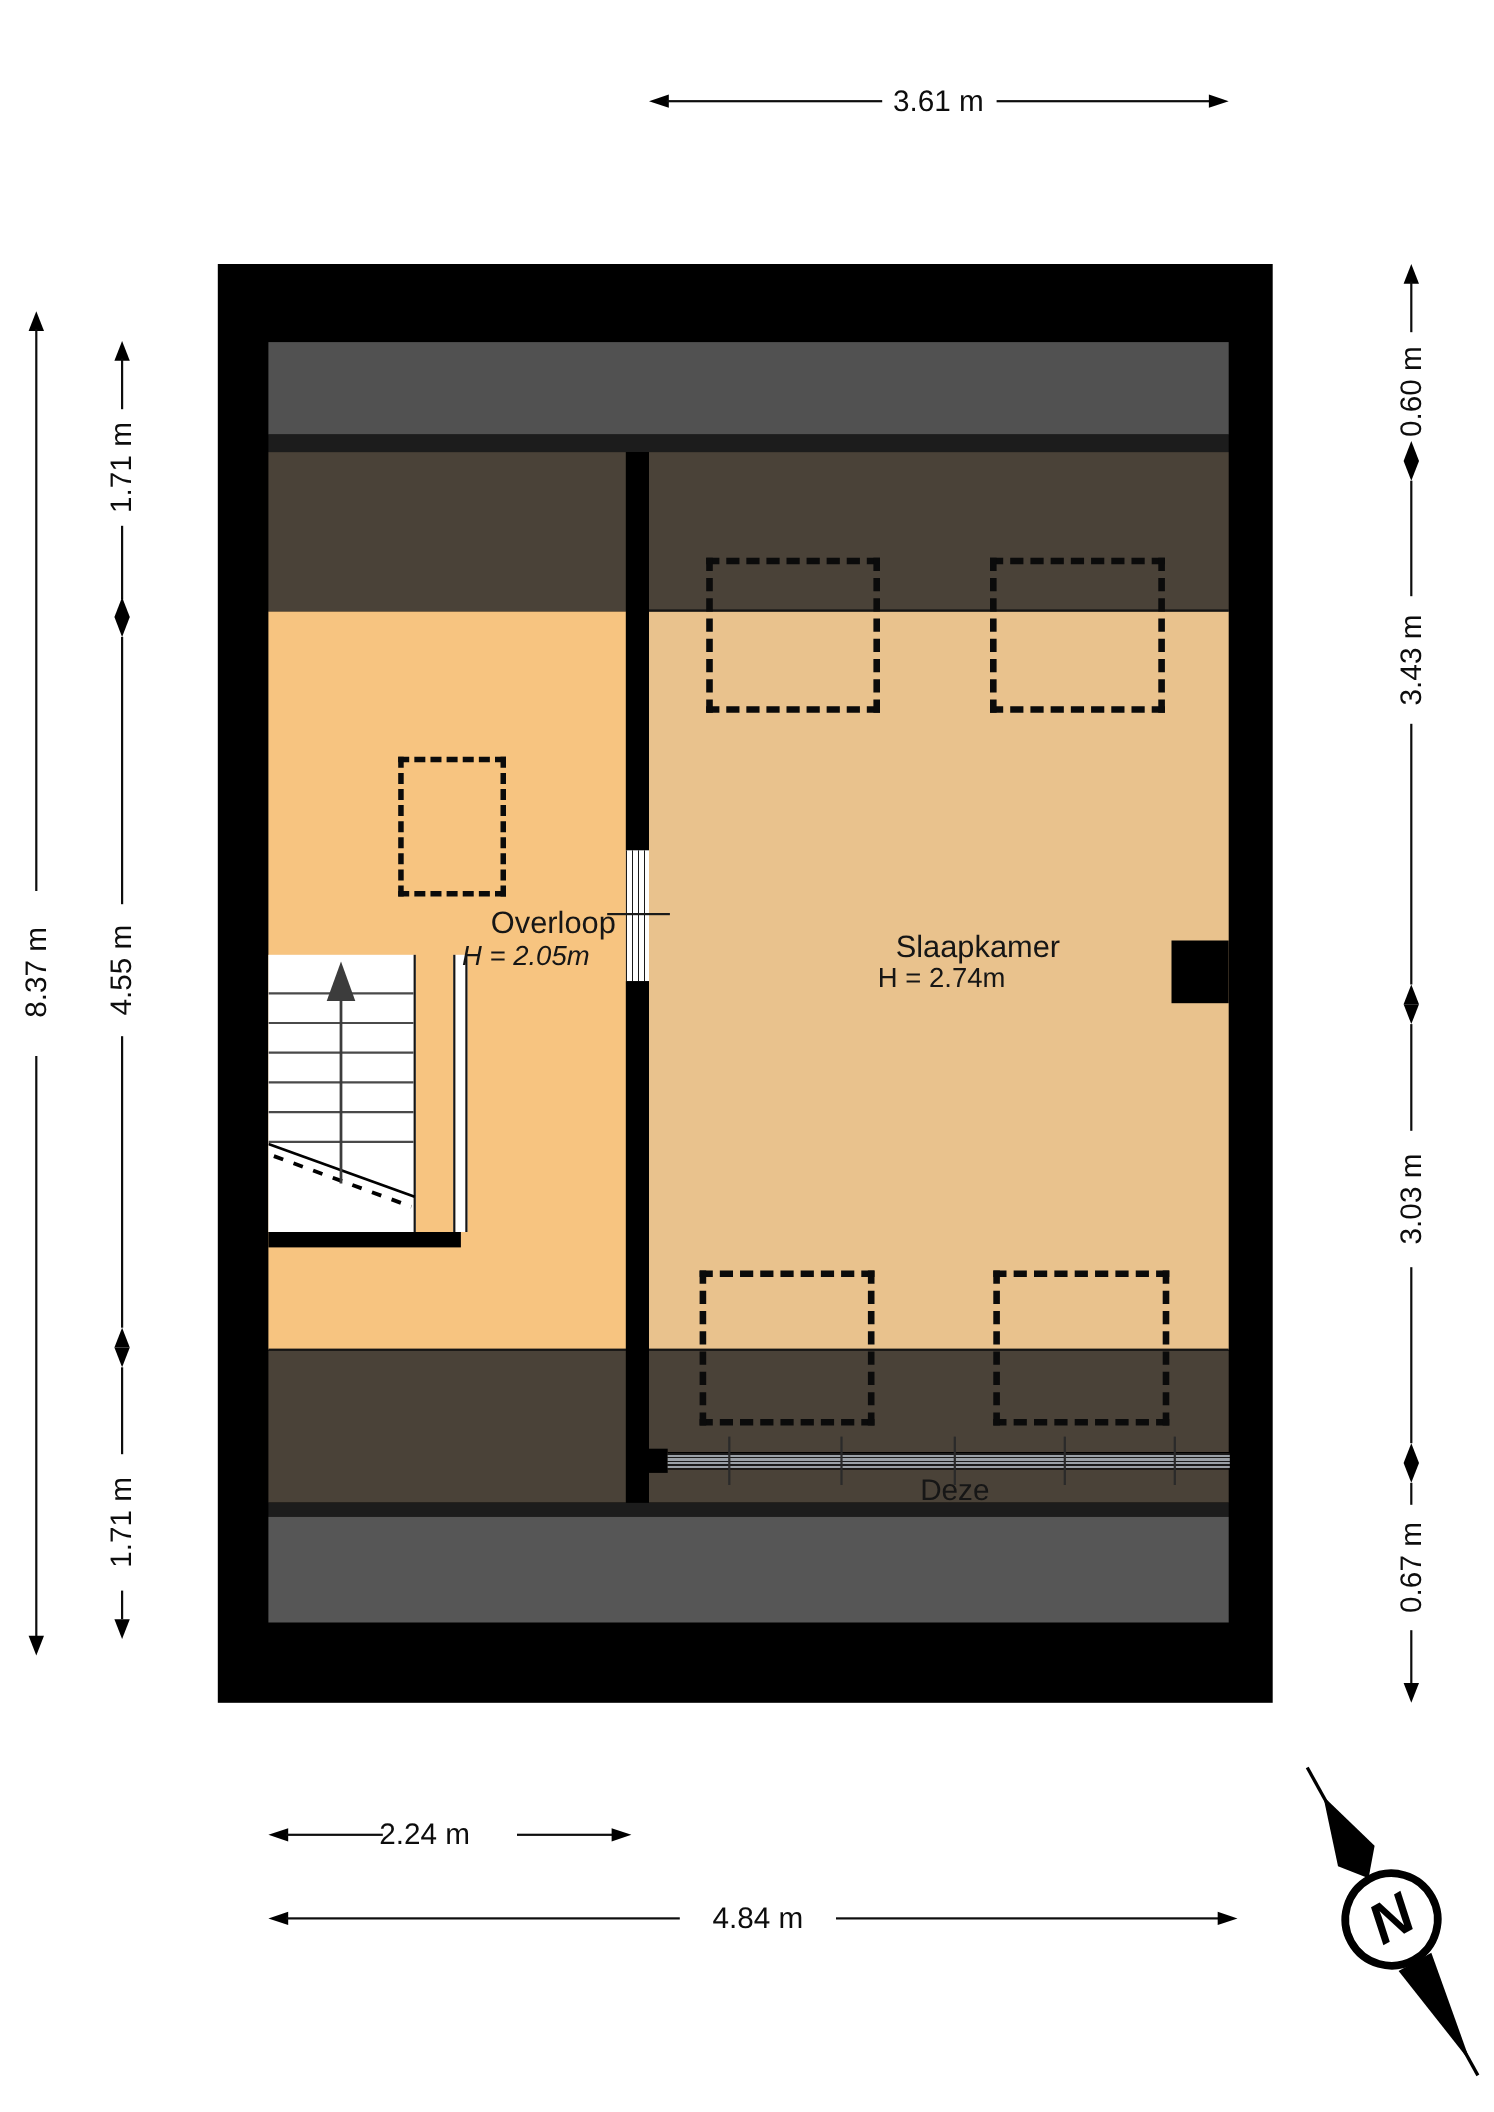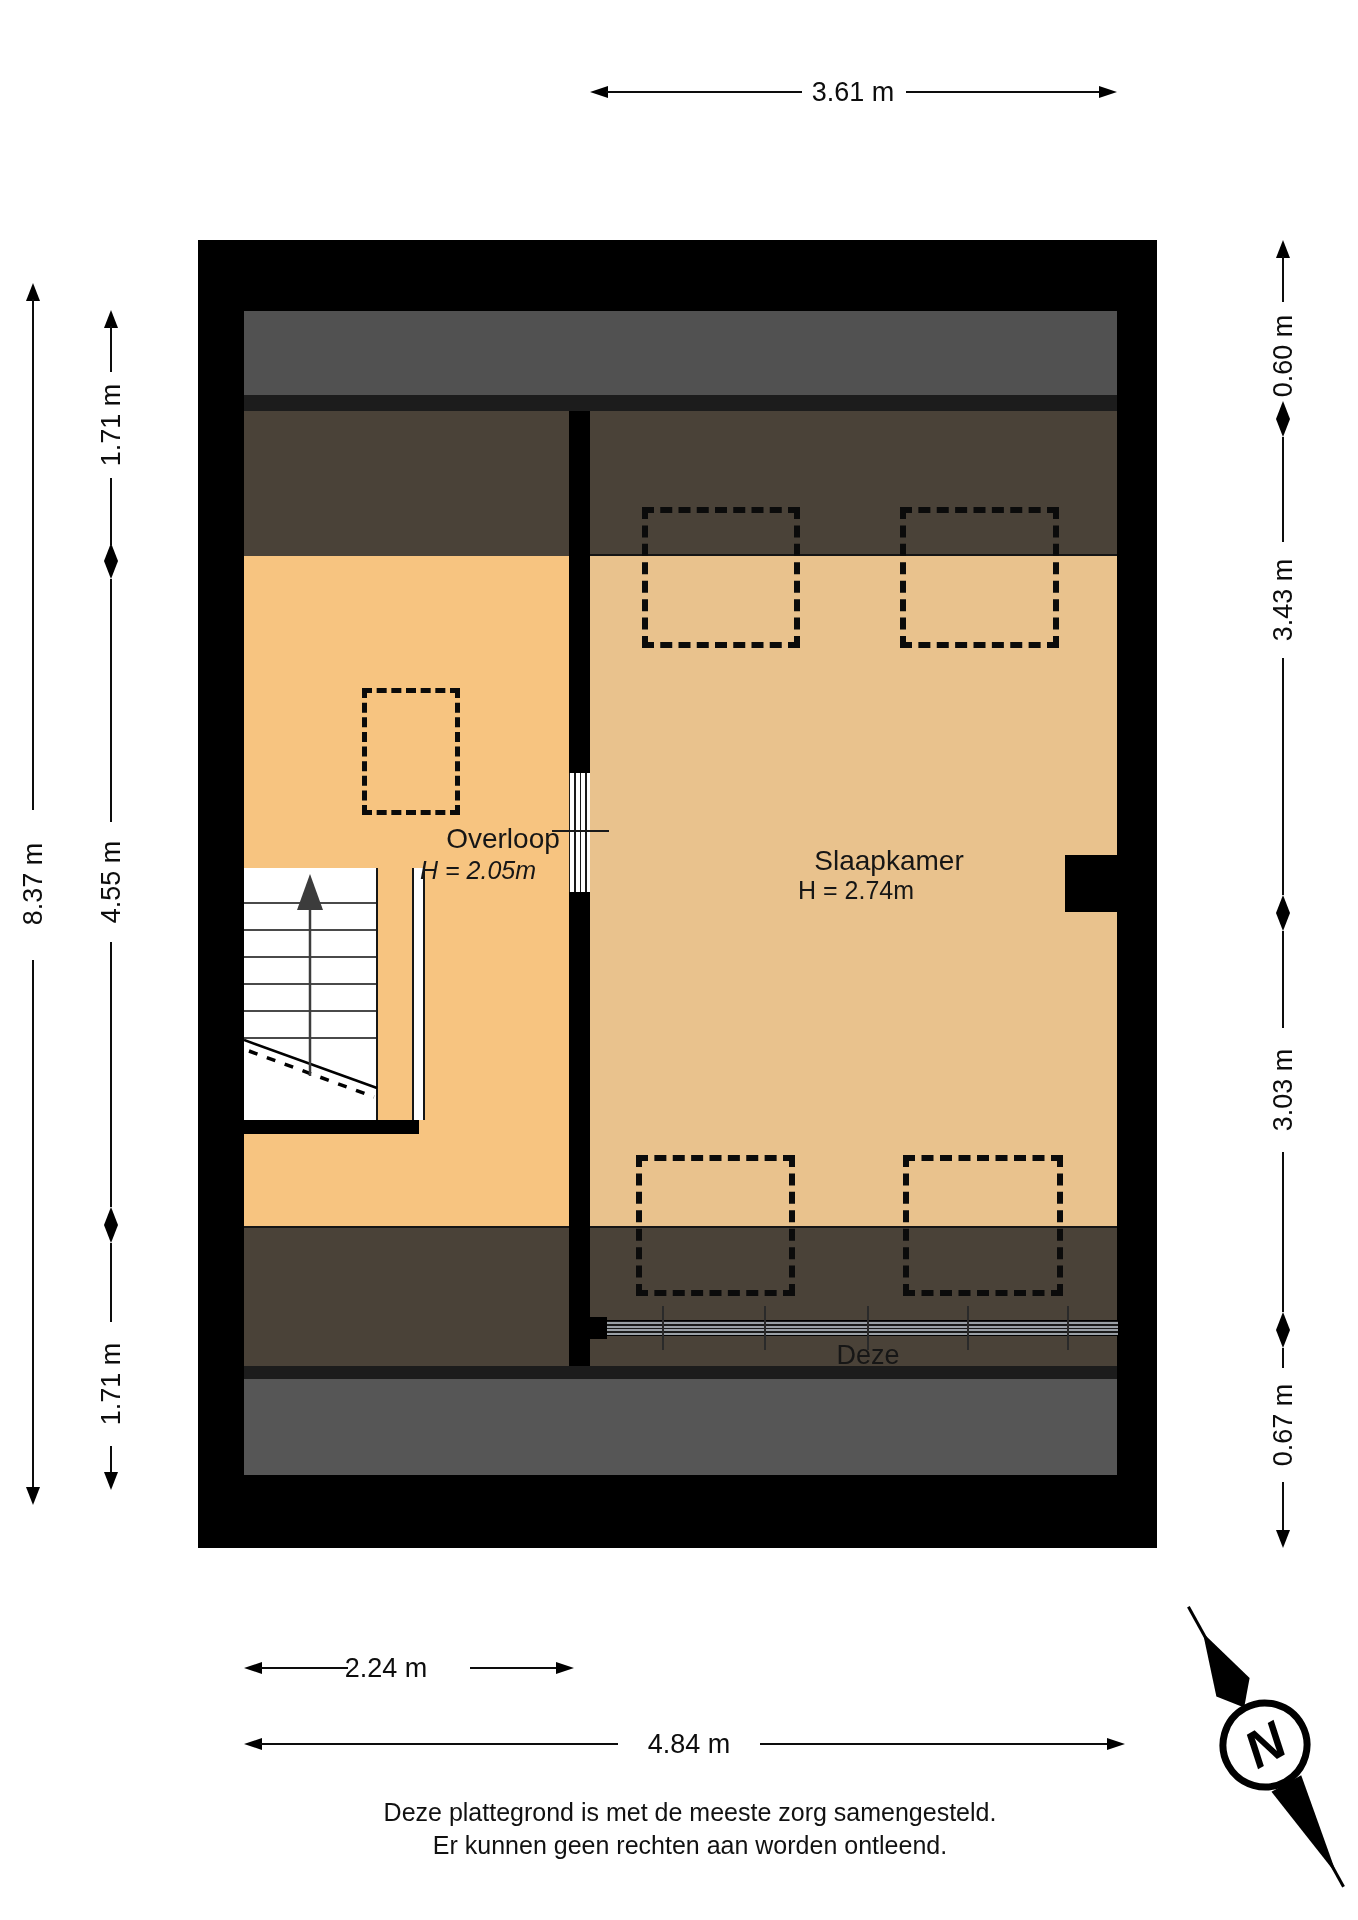--- a/index.html
+++ b/index.html
@@ -161,18 +161,14 @@
   <svg class="abs" style="left:1150px;top:1575px;" width="230" height="340" viewBox="0 0 230 340">
     <g transform="rotate(-29 115 170)">
       <line x1="115" y1="12" x2="115" y2="332" stroke="#000" stroke-width="3"></line>
       <polygon points="115,42 134,104 115,127 96,104" fill="#000"></polygon>
       <circle cx="115" cy="170" r="42" fill="#fff" stroke="#000" stroke-width="7"></circle>
       <polygon points="98,214 132,214 115,318" fill="#000"></polygon>
       <text x="115" y="170" text-anchor="middle" dominant-baseline="central" font-family="Liberation Sans, sans-serif" font-size="52" font-style="italic" font-weight="bold" fill="#000">N</text>
     </g>
   </svg>
 
-  <div class="disclaimer">
-    <div>Deze plattegrond is met de meeste zorg samengesteld.</div>
-    <div>Er kunnen geen rechten aan worden ontleend.</div>
-  </div>
 
 </div>
 
 </body></html>

